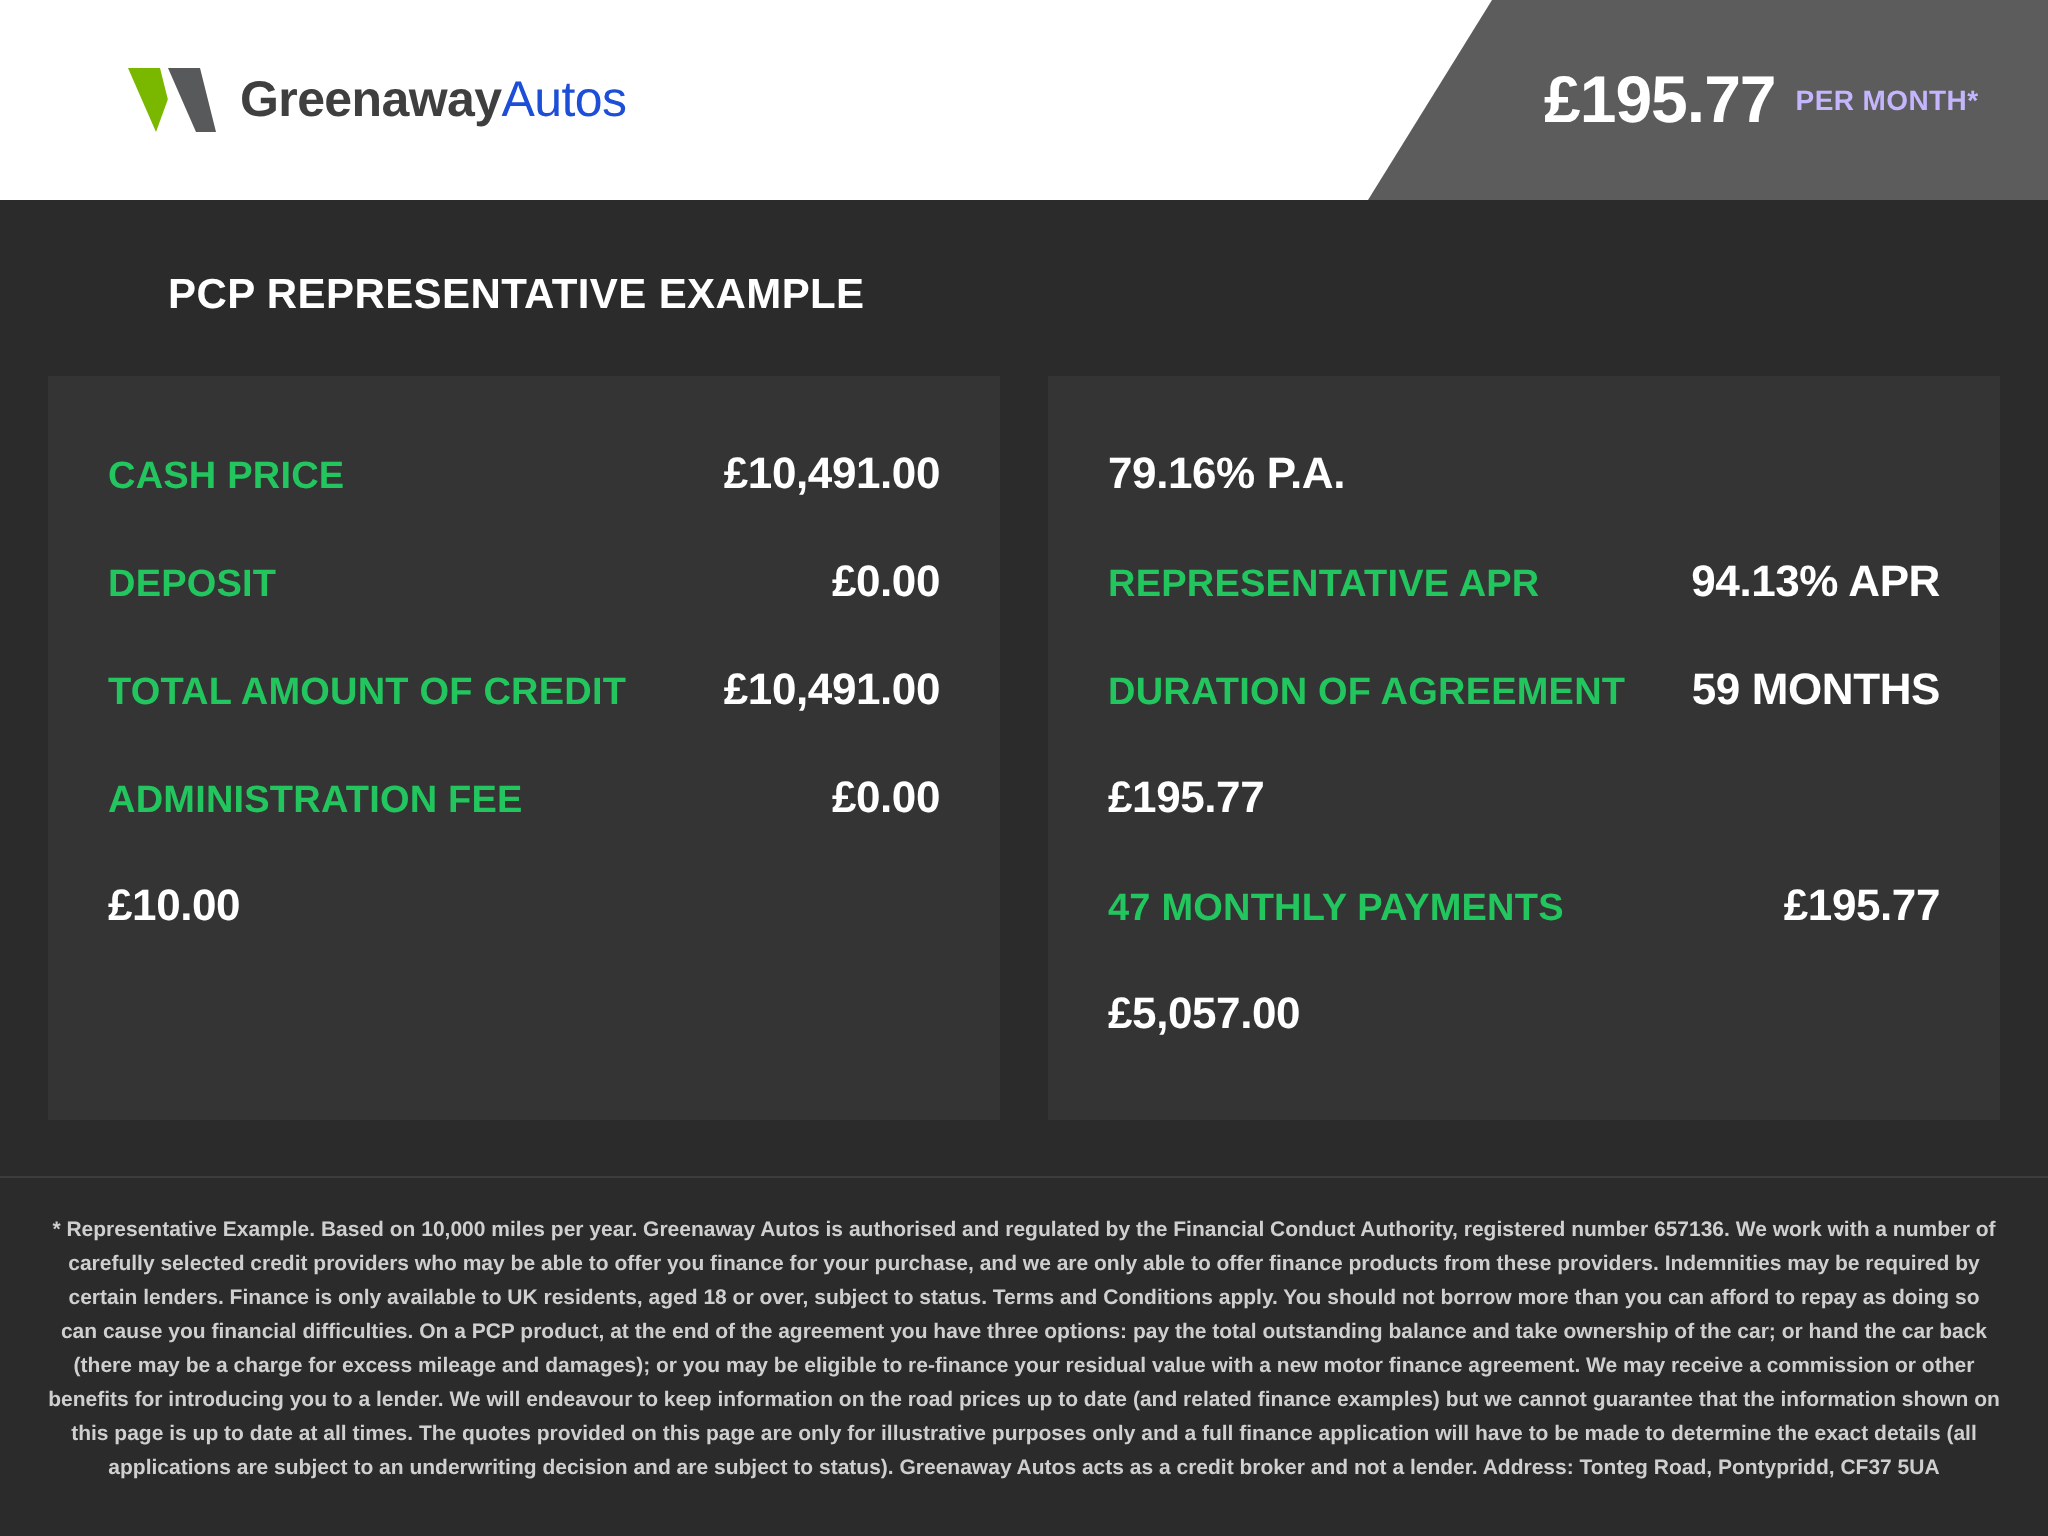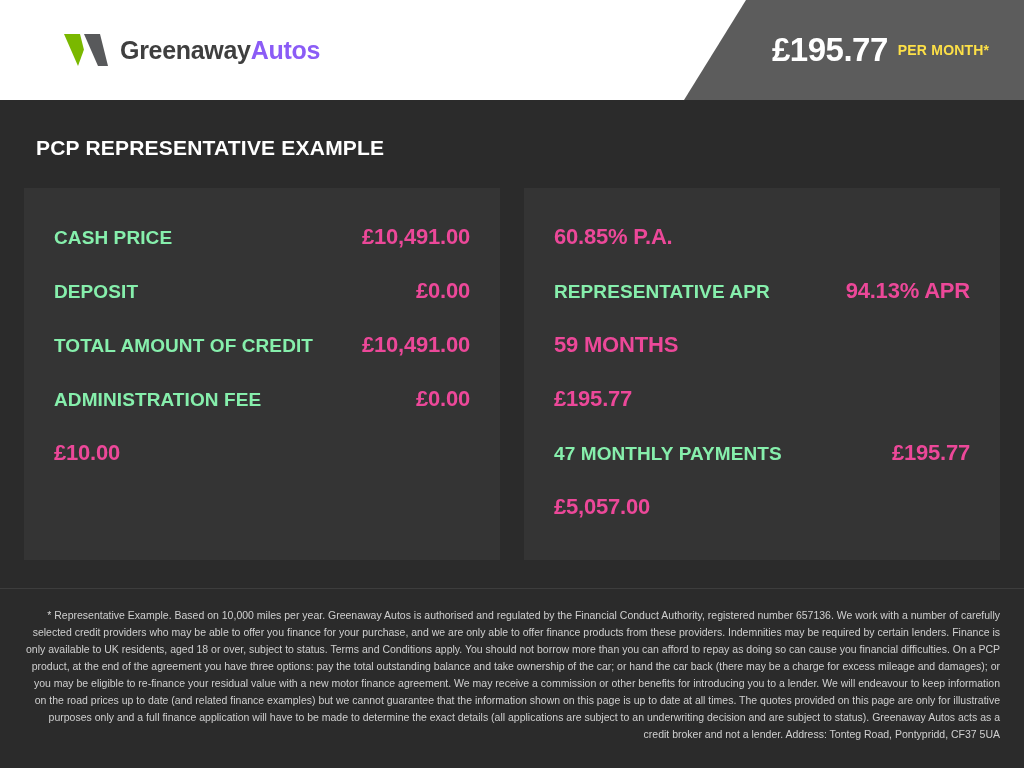--- a/index.html
+++ b/index.html
@@ -32,21 +32,21 @@
     margin-right: 12px;
   }
   .logo-mark svg { display: block; }
   .logo-text {
     font-size: 25px;
     letter-spacing: -0.3px;
     color: #3f3f3f;
     font-weight: 700;
     white-space: nowrap;
   }
-  .logo-text .light { font-weight: 700; color: #8b5cf6; }
+  .logo-text .light { font-weight: 400; color: #1d4ed8; }
 
   
   .price-panel {
     position: absolute;
     top: 0;
     right: 0;
     width: 340px;
     height: 100px;
     background: #5c5c5c;
     clip-path: polygon(62px 0, 340px 0, 340px 100px, 0 100px);
@@ -55,87 +55,88 @@
     justify-content: flex-start;
     padding-left: 88px;
   }
   .price-amount {
     color: #ffffff;
     font-size: 33px;
     font-weight: 700;
     letter-spacing: -0.5px;
   }
   .price-suffix {
-    color: #fde047;
+    color: #c4b5fd;
     font-size: 14px;
     font-weight: 700;
     margin-left: 10px;
     letter-spacing: 0.2px;
   }
 
   
   .body-wrap {
     width: 1024px;
     background: #2b2b2b;
     padding: 0;
   }
   .section-title {
     color: #ffffff;
     font-size: 21px;
     font-weight: 700;
     letter-spacing: 0.2px;
     padding: 36px 0 0 36px;
+    margin-left: 48px;
   }
 
   .cards {
     display: flex;
     gap: 24px;
     padding: 28px 24px 0 24px;
   }
   .card {
     flex: 1 1 0;
     background: #343434;
     padding: 22px 30px 26px 30px;
   }
   .row {
     display: flex;
     align-items: baseline;
     justify-content: space-between;
     padding: 14px 0;
   }
   .row-label {
-    color: #86efac;
+    color: #22c55e;
     font-size: 19px;
     font-weight: 700;
     letter-spacing: 0.1px;
     text-transform: uppercase;
     white-space: nowrap;
   }
   .row-value {
-    color: #ec4899;
+    color: #ffffff;
     font-size: 22px;
     font-weight: 700;
     letter-spacing: -0.2px;
     white-space: nowrap;
     text-align: center;
   }
 
   .divider {
     height: 1px;
     background: #3d3d3d;
     margin: 28px 0 0 0;
   }
 
   .disclaimer {
     color: #cfcfcf;
     font-size: 10.5px;
     line-height: 1.62;
     padding: 18px 24px 0 24px;
-    text-align: right;
-    font-weight: 400;
+    text-align: center;
+    font-weight: 700;
   }
 </style>
 </head>
 <body>
 
 <div class="header">
   <div class="header-left">
     <span class="logo-mark">
       <svg width="44" height="40" viewBox="0 0 44 40" xmlns="http://www.w3.org/2000/svg">
         <polygon points="0,4 16,4 24,36 14,36" fill="#7ab800"></polygon>
@@ -174,27 +175,28 @@
         <span class="row-label">ADMINISTRATION FEE</span>
         <span class="row-value">£0.00</span>
       </div>
       <div class="row">
         <span class="row-value">£10.00</span>
       </div>
     </div>
 
     <div class="card">
       <div class="row">
-        <span class="row-value">60.85% P.A.</span>
+        <span class="row-value">79.16% P.A.</span>
       </div>
       <div class="row">
         <span class="row-label">REPRESENTATIVE APR</span>
         <span class="row-value">94.13% APR</span>
       </div>
       <div class="row">
+        <span class="row-label">DURATION OF AGREEMENT</span>
         <span class="row-value">59 MONTHS</span>
       </div>
       <div class="row">
         <span class="row-value">£195.77</span>
       </div>
       <div class="row">
         <span class="row-label">47 MONTHLY PAYMENTS</span>
         <span class="row-value">£195.77</span>
       </div>
       <div class="row">

